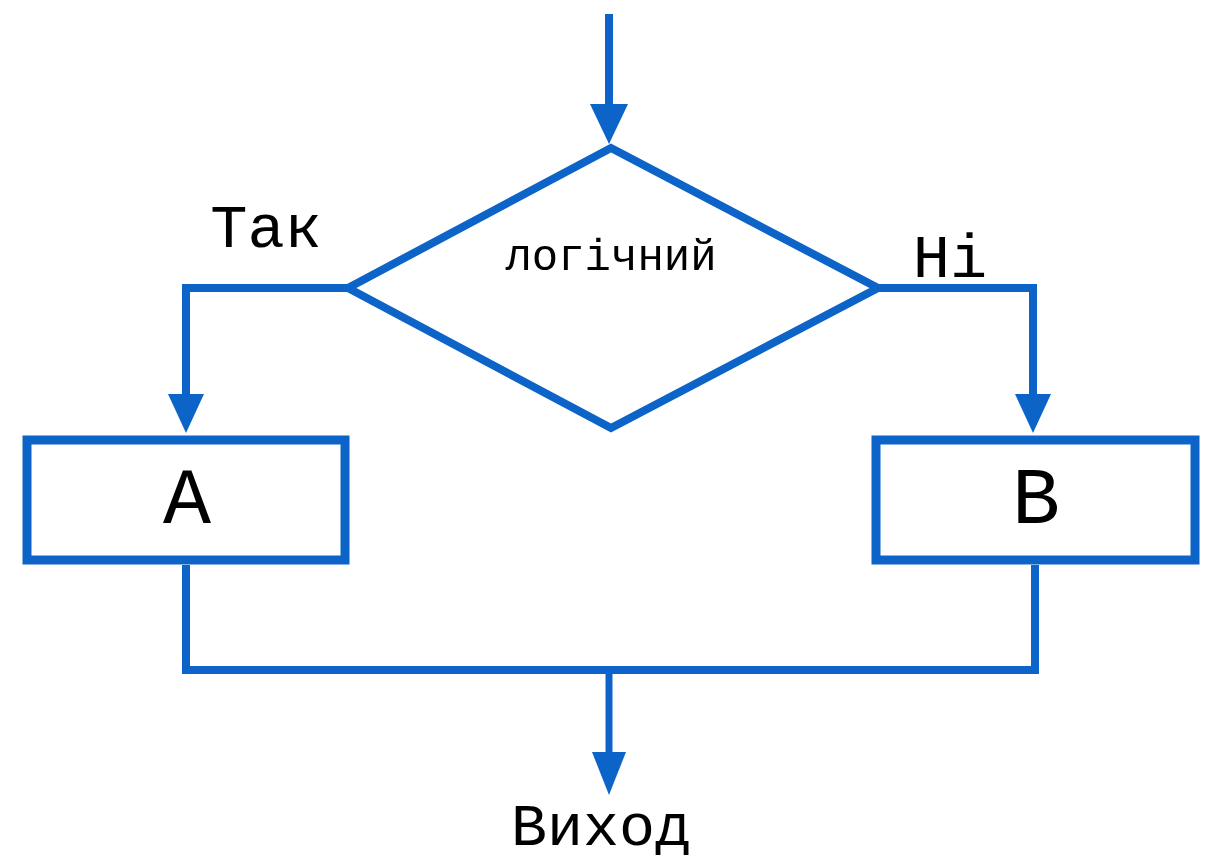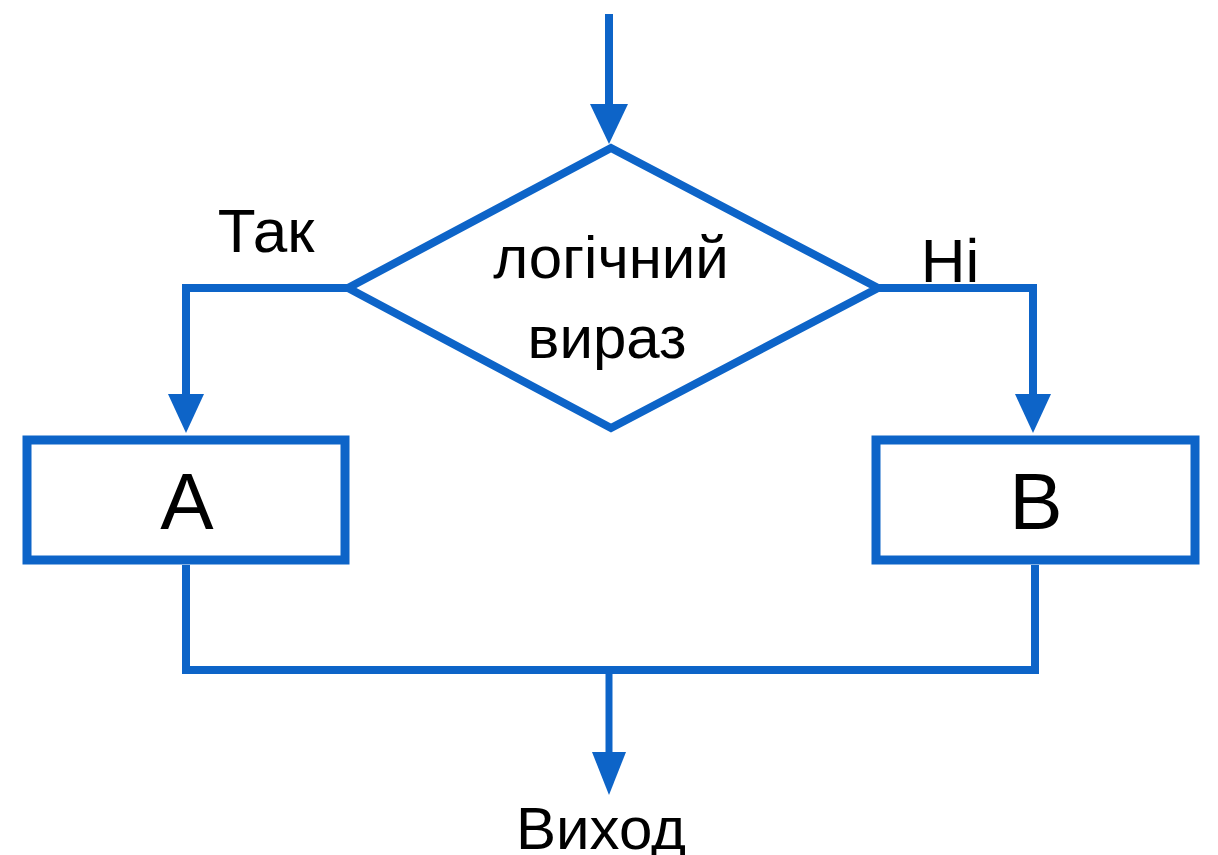--- a/index.html
+++ b/index.html
@@ -37,23 +37,24 @@
     stroke: var(--line-color);
     fill: var(--background);
   }
   .label {
     position: absolute;
     transform: translate(-50%, -50%);
     color: var(--text-color);
     white-space: nowrap;
     text-align: center;
     line-height: 1;
+    font-family: Liberation Mono, monospace;
   }
   .label-branch { font-size: 62px; }
-  .label-decision { font-size: 60px; }
+  .label-decision { font-size: 44px; }
   .label-process { font-size: 80px; }
   .label-exit { font-size: 60px; }
 </style>
 </head>
 <body>
 
 <div class="canvas">
 
   <svg width="1218" height="855" viewBox="0 0 1218 855">
 
@@ -79,20 +80,19 @@
     <line class="connector thin" x1="609" y1="670" x2="609" y2="756"></line>
     <polygon class="arrowhead" points="592,752 626,752 609,795"></polygon>
   </svg>
 
   <div class="label label-branch" style="left:266px; top:231px;">Так</div>
 
   <div class="label label-branch" style="left:950px; top:236px;margin-top:25px;">Ні</div>
 
   <div class="label label-decision" style="left:611px; top:258px;">логічний</div>
 
-  <div class="label label-decision" style="left:607px; top:338px;">вираз</div>
 
   <div class="label label-process" style="left:187px; top:502px;">А</div>
 
   <div class="label label-process" style="left:1036px; top:502px;">В</div>
 
   <div class="label label-exit" style="left:601px; top:829px;">Виход</div>
 </div>
 
 </body></html>

